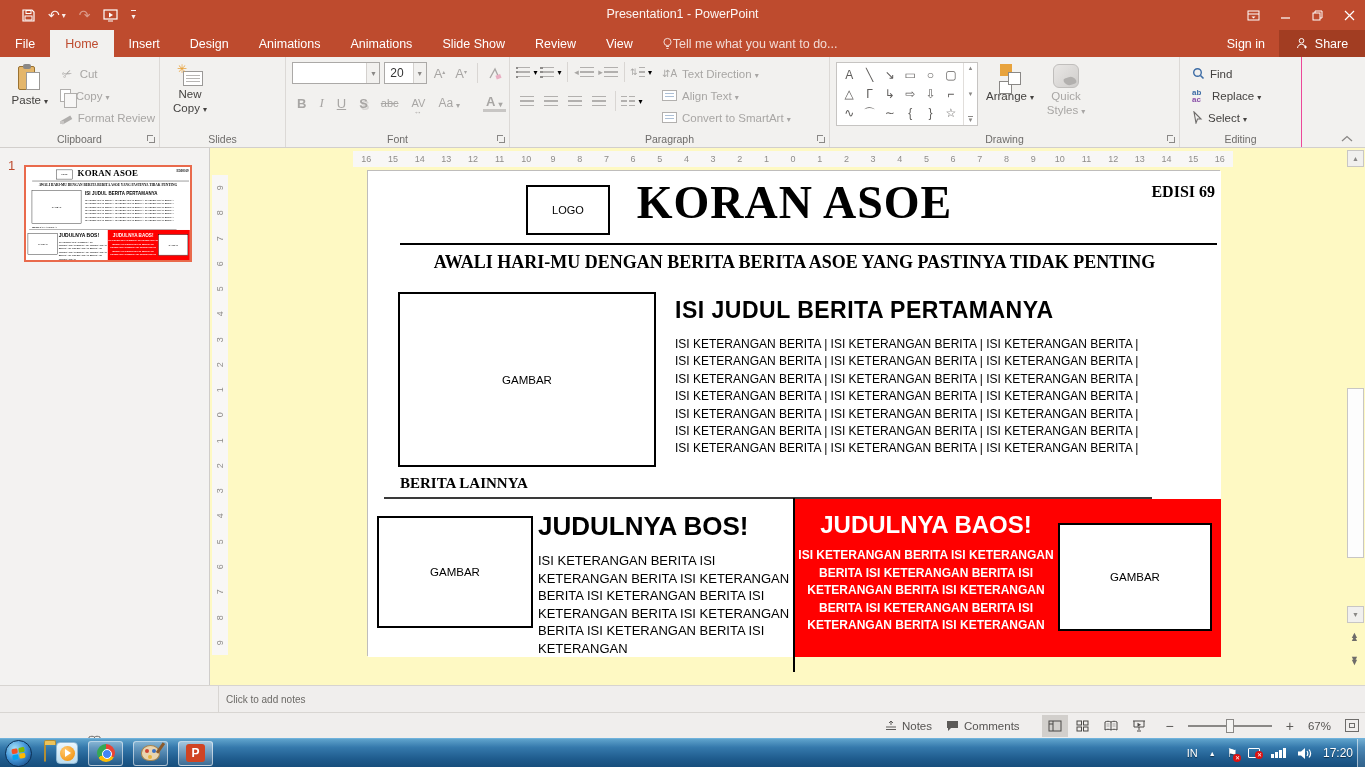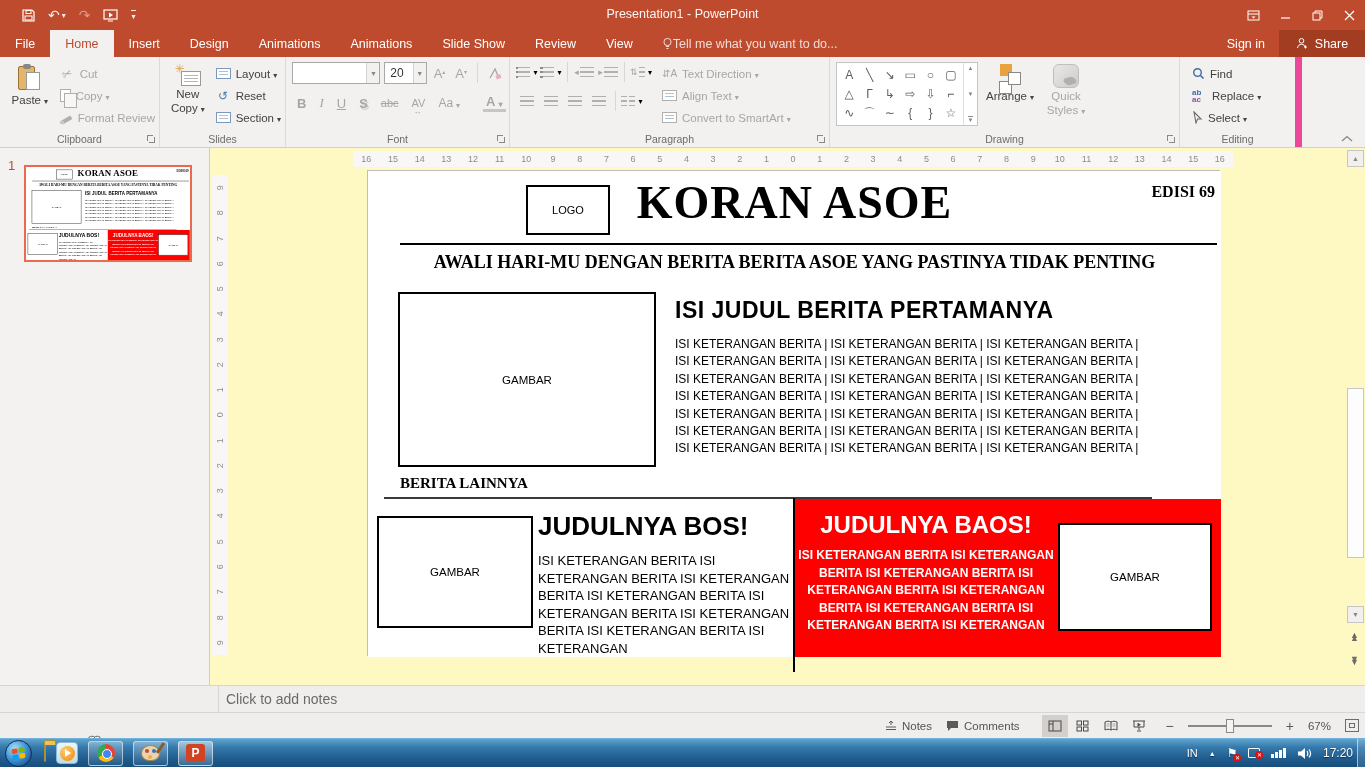--- a/index.html
+++ b/index.html
@@ -133,21 +133,21 @@
   .bd2{margin-top:10px;font-size:13px;line-height:17.5px;width:252px}
   .red-box{left:426px;top:328px;width:427px;height:158px;background:#FB0000}
   .red-box .ab{position:absolute}
   .a3{left:4px;top:12px;width:256px;text-align:center;color:#fff}
   .hl3{font-size:24px;font-weight:700}
   .bd3{margin-top:8px;font-size:12px;font-weight:700;line-height:17.5px}
   .a3-img{left:264px;top:24px;width:154px;height:108px;color:#000}
   
   .notesbar{position:absolute;left:0;top:685px;width:1365px;height:27px;background:#F0EEED;border-top:1px solid #D7D4D1}
   .notes-div{position:absolute;left:218px;top:0;bottom:0;width:1px;background:#D8D5D2}
-  .notes-ph{position:absolute;left:226px;top:0;height:100%;display:flex;align-items:center;font-size:14px;color:#6B6966}
+  .notes-ph{position:absolute;left:226px;top:0;height:100%;display:flex;align-items:center;font-size:10px;color:#6B6966}
   
   .statusbar{position:absolute;left:0;top:712px;width:1365px;height:26px;background:#F0EEED;border-top:1px solid #D8D5D2;font-size:11.5px;color:#565452}
   .sb-left{position:absolute;left:8px;top:16px;height:100%;display:flex;align-items:center;gap:22px}
   .sb-right{position:absolute;right:6px;top:0;height:100%;display:flex;align-items:center;gap:14px}
   .sb-item{display:flex;align-items:center;gap:5px}
   .viewbtn{width:26px;height:22px;display:flex;align-items:center;justify-content:center}
   .viewbtn.sel{background:#D2CFCC}
   .zoomtrack{width:84px;height:2px;background:#8A8886;position:relative}
   .zoomtrack .notch{position:absolute;left:50%;top:-3px;width:1px;height:8px;background:#8A8886}
   .zoomthumb{position:absolute;left:38px;top:-6px;width:8px;height:14px;background:#F5F4F3;border:1px solid #8A8886}
@@ -307,34 +307,20 @@
   <div class="rg" style="width:126px">
     <div class="rg-c">
       <div class="bigbtn">
         <span class="ic-newslide">
             <span class="pg"></span>
             <span class="star">✳</span>
           </span>
         <span class="bl en">New</span>
         <span class="bl en dd">Copy</span>
       </div>
-      <div class="smlcol">
-        <div class="sml en">
-            <span class="ic-rect"></span>
-            <span class="dd">Layout</span>
-          </div>
-        <div class="sml en">
-            <span class="ic-reset">↺</span>
-            <span>Reset</span>
-          </div>
-        <div class="sml en">
-            <span class="ic-rect"></span>
-            <span class="dd">Section</span>
-          </div>
-      </div>
     </div>
     <span class="glabel">Slides</span>
   </div>
 
   <div class="rg" style="width:224px">
     <div class="fg-rows">
       <div class="fg-r">
         <span class="combo" style="width:92px">
             <input style="">
             <span class="cdd">▼</span>
@@ -469,21 +455,21 @@
       <div class="bigbtn">
         <span class="ic-qstyle"></span>
         <span class="bl dis">Quick</span>
         <span class="bl dis dd">Styles</span>
       </div>
     </div>
     <span class="glabel">Drawing</span>
     <span class="launcher"></span>
   </div>
 
-  <div class="rg" style="width:122px;border-right:7px solid #ec4899">
+  <div class="rg" style="width:122px;border-right:1px solid #ec4899">
     <div class="smlcol" style="padding-left:6px">
       <div class="sml en">
           <span>
             <svg width="13" height="13" viewBox="0 0 13 13">
               <circle cx="5.5" cy="5.5" r="3.8" fill="none" stroke="#3E6DA6" stroke-width="1.4"></circle>
               <path d="M8.5 8.5l3 3" stroke="#3E6DA6" stroke-width="1.6"></path>
             </svg>
           </span>
           <span>Find</span>
         </div>

